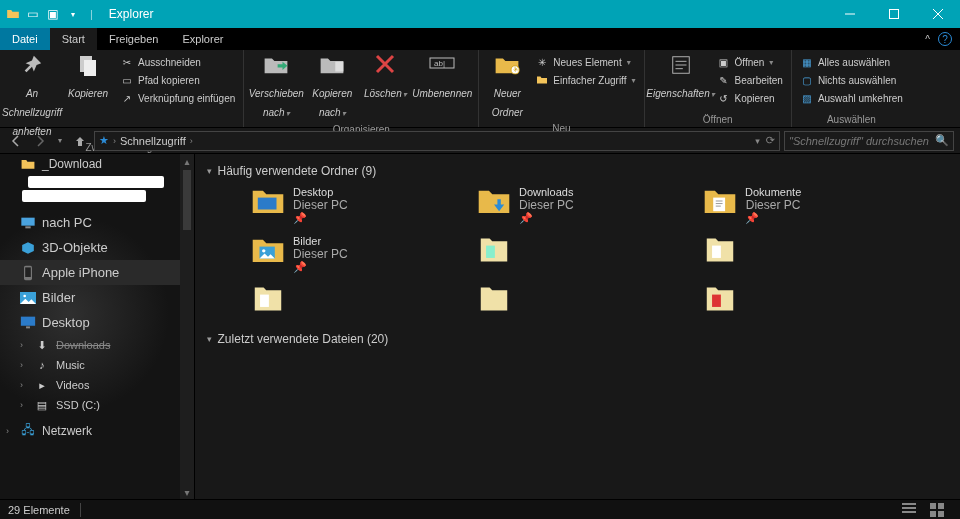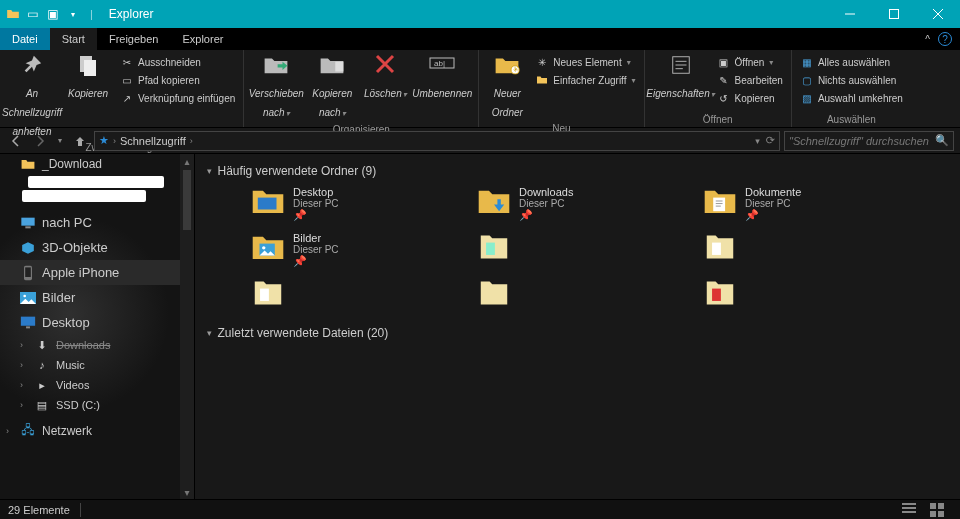--- a/index.html
+++ b/index.html
@@ -66,21 +66,21 @@
 .sb-scroll .arr { height: 14px; display: flex; align-items: center; justify-content: center; color: #777; font-size: 10px; width: 100%; }
 .sb-scroll .thumb { background: #3a3a3a; width: 8px; flex: 0 0 60px; margin-top: 2px; }
 
 .content { flex: 1; background: #181818; overflow: auto; padding: 8px 12px; }
 .section-hd { display: flex; align-items: center; gap: 6px; color: #ccc; font-size: 12px; margin: 2px 0 8px; }
 .section-hd .tw { font-size: 9px; color: #999; }
 .items-grid { display: grid; grid-template-columns: repeat(3, 190px); gap: 10px 36px; margin-left: 44px; margin-bottom: 18px; }
 .item { display: flex; align-items: flex-start; gap: 8px; }
 .item .thumb { width: 34px; height: 30px; display: flex; align-items: center; justify-content: center; }
 .item .meta .name { font-size: 11px; color: #ddd; }
-.item .meta .sub { font-size: 10px; color: #aaa; }
+.item .meta .sub { font-size: 12px; color: #aaa; text-align: center; }
 .item .meta .pin { font-size: 11px; color: #888; }
 
 .statusbar { height: 20px; background: #111; display: flex; align-items: center; padding: 0 8px; color: #ccc; font-size: 11px; border-top: 1px solid #000; }
 .statusbar .divider { width: 1px; height: 14px; background: #444; margin: 0 10px; }
 .statusbar .right { margin-left: auto; display: flex; gap: 6px; }
 .viewbtn { width: 22px; height: 14px; display: flex; }
 .viewbtn .row { display: flex; flex-direction: column; gap: 2px; }
 .viewbtn .line { width: 14px; height: 2px; background: #888; }
 
 svg { display: block; }

